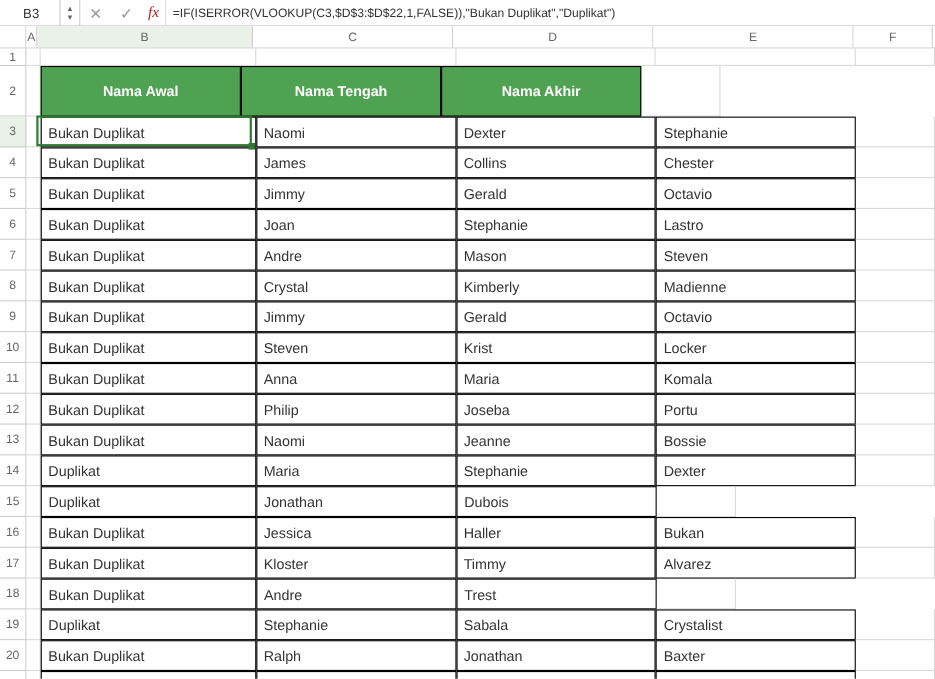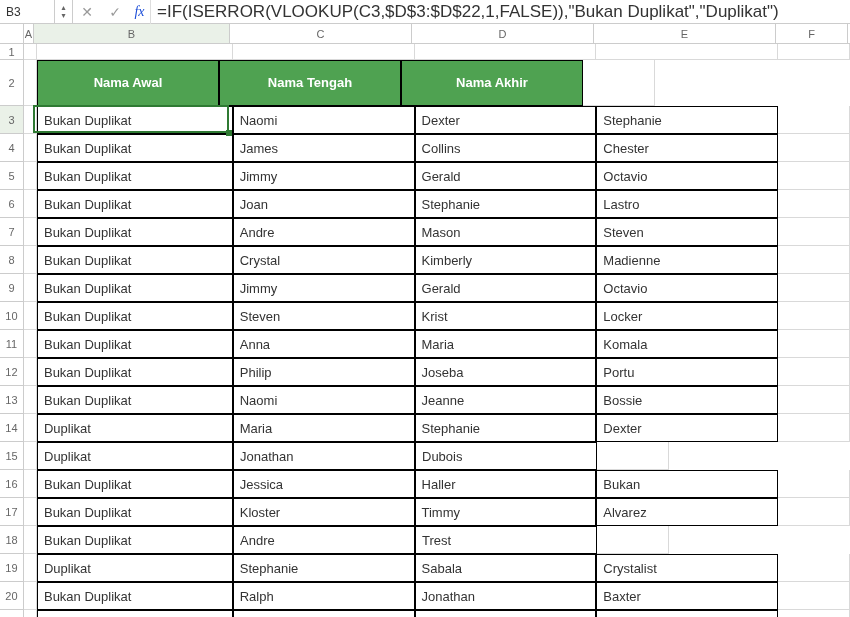--- a/index.html
+++ b/index.html
@@ -19,21 +19,21 @@
     height: 24px;
     border-bottom: 1px solid #ccc;
     background: #fff;
   }
   .namebox {
     width: 55px;
     height: 24px;
     border-right: 1px solid #ccc;
     display: flex;
     align-items: center;
-    padding: 0 6px;
+    padding: 0 21px;
     font-size: 12px;
     color: #333;
   }
   .stepper {
     width: 18px;
     height: 24px;
     border-right: 1px solid #ccc;
     display: flex;
     flex-direction: column;
     align-items: center;
@@ -53,35 +53,35 @@
     justify-content: center;
     color: #999;
     font-size: 14px;
     cursor: pointer;
   }
   .fx {
     width: 22px;
     font-style: italic;
     font-family: "Times New Roman", serif;
     font-size: 14px;
-    color: #1d4ed8;
+    color: #b91c1c;
     display: flex;
     align-items: center;
     justify-content: center;
     border-right: 1px solid #ddd;
     height: 24px;
     padding: 0 4px;
   }
   .formula-input {
     flex: 1;
     height: 24px;
     display: flex;
     align-items: center;
     padding: 0 6px;
-    font-size: 17px;
+    font-size: 11px;
     color: #333;
     overflow: hidden;
     white-space: nowrap;
     text-align: right;
   }
   
   .sheet {
     position: relative;
   }
   

